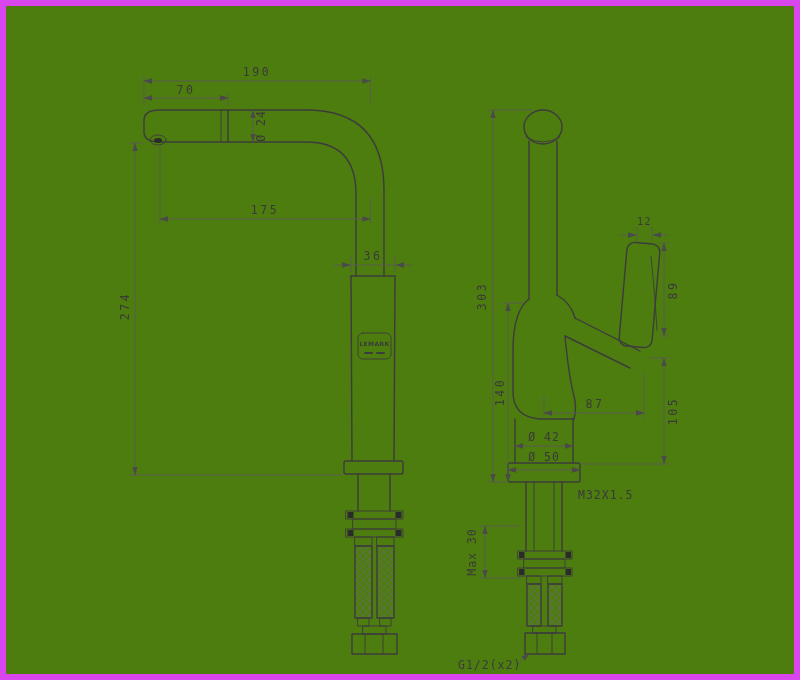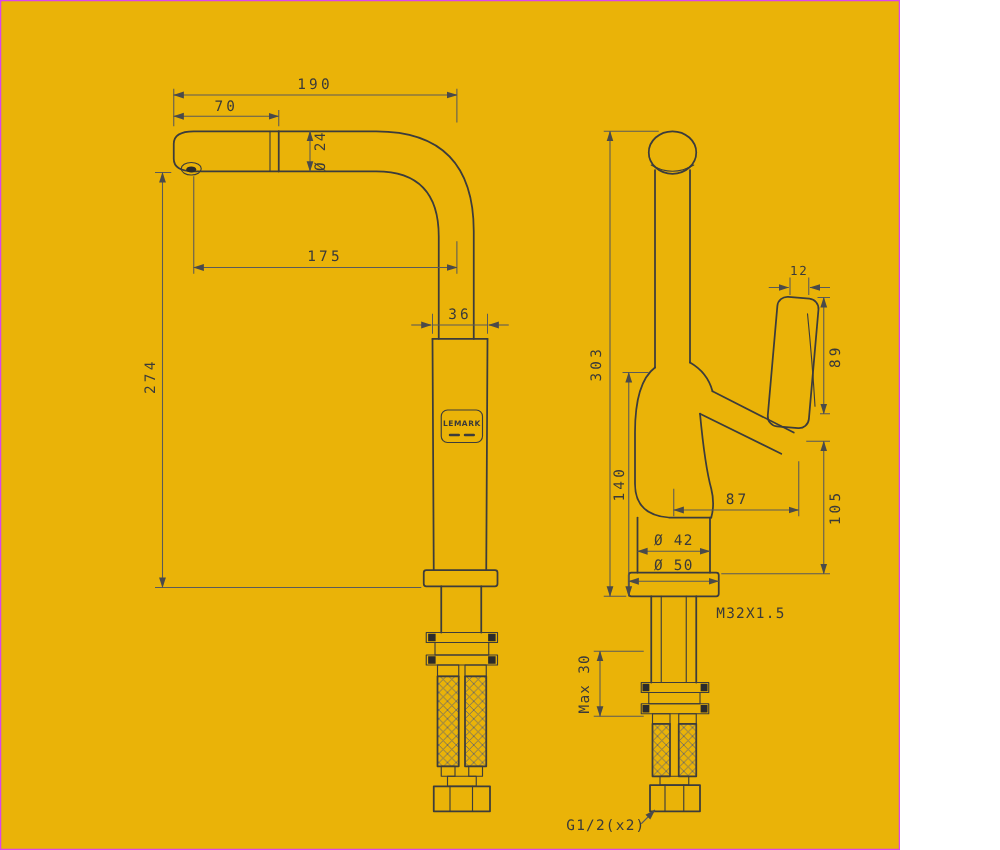--- a/index.html
+++ b/index.html
@@ -1,18 +1,18 @@
 <!DOCTYPE html>
 <html><head>
 <meta charset="utf-8">
 <style>
   html,body { margin:0; padding:0; background:#ffffff; }
   .frame {
-    width:720px; height:680px; background:#eab308; position:relative;
-    border:1px solid #d946ef; box-sizing:border-box;
+    width:800px; height:680px; background:#4d7c0f; position:relative;
+    border:6px solid #d946ef; box-sizing:border-box;
     font-family:"DejaVu Sans", sans-serif;
   }
   svg { display:block; }
   g.outline  { stroke:#3c3c3c; stroke-width:1.4; fill:none; stroke-linecap:round; stroke-linejoin:round; }
   g.outline .thin { stroke-width:0.9; }
   g.dims { stroke:#5a5a5a; stroke-width:0.85; fill:none; }
   g.dims text, g.outline text { stroke:none; }
   .dark { fill:#2b2b2b; stroke:none; }
   text.d {
     font-family:"DejaVu Sans Mono", monospace;

